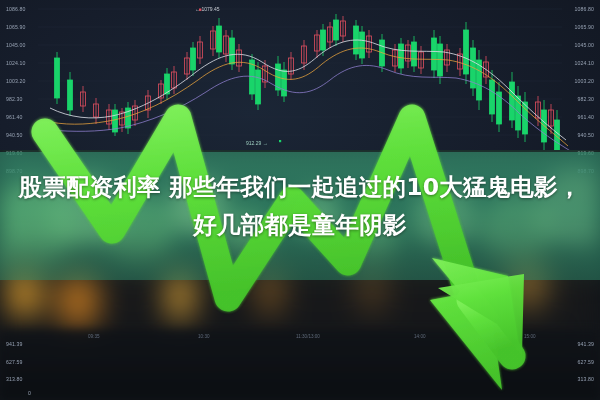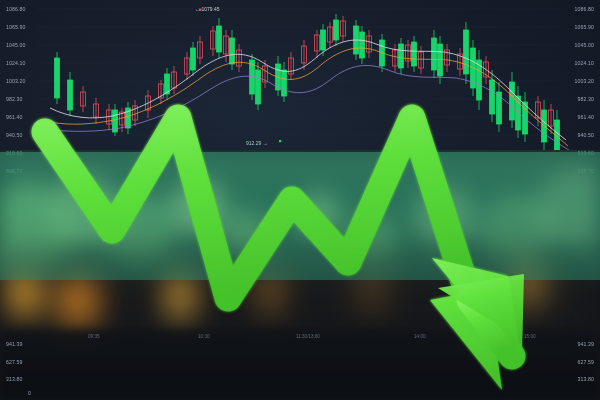--- a/index.html
+++ b/index.html
@@ -420,20 +420,21 @@
     </g>
 
     <path d="M536,360 L444,300 L478,288 L430,252 L540,268 Z" fill="#5fe03c" opacity="0.0"></path>
   </svg>
 
   <svg class="arrow-layer vec" width="600" height="400">
     <path d="M520,352 L500,262 L476,288 L447,299 L470,320 Z" fill="#5ee23a" opacity="0.0"></path>
     <polygon points="438,288 524,274 522,356 497,324 472,309" fill="url(#arrowGrad)" opacity="0.95"></polygon>
   </svg>
 
+  <div class="headline">股票配资利率 那些年我们一起追过的10大猛鬼电影，好几部都是童年阴影</div>
 
   <div class="axlab vol" style="left:6px; top:341px;">941.39</div>
   <div class="axlab vol" style="left:6px; top:359px;">627.59</div>
   <div class="axlab vol" style="left:6px; top:376px;">313.80</div>
   <div class="axlab vol" style="left:28px; top:390px;">0</div>
 
   <div class="axlab vol right" style="right:6px; top:341px;">941.39</div>
   <div class="axlab vol right" style="right:6px; top:359px;">627.59</div>
   <div class="axlab vol right" style="right:6px; top:376px;">313.80</div>
 

